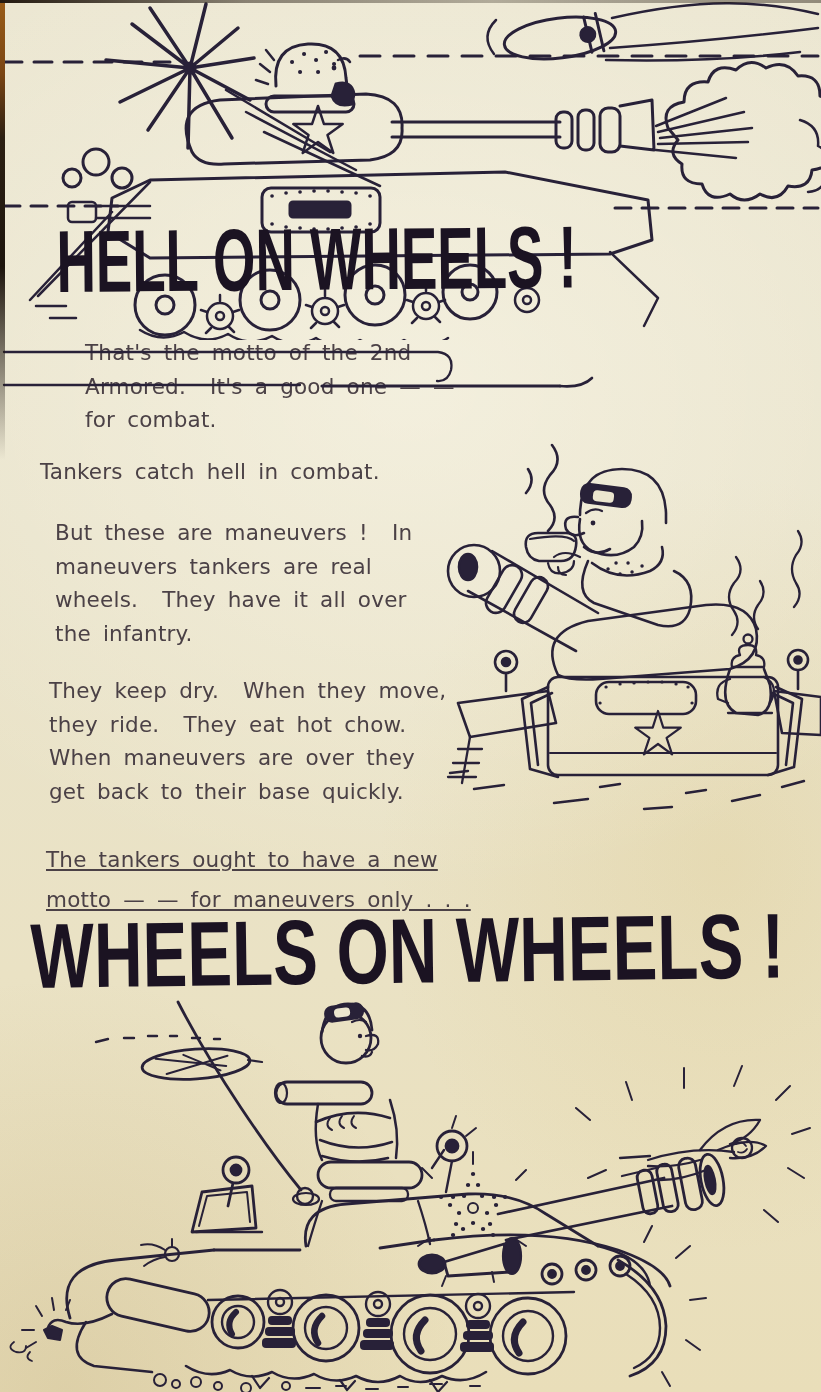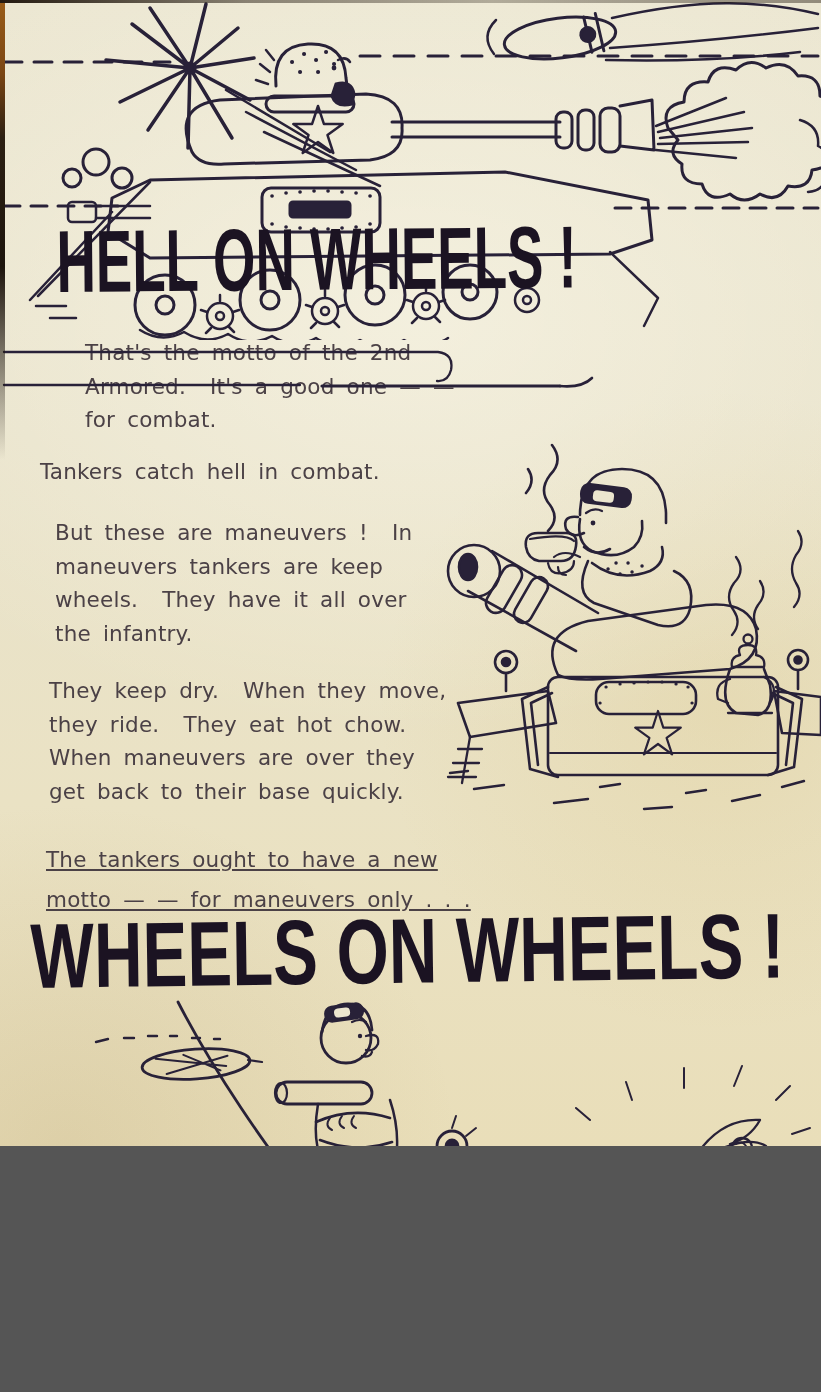--- a/index.html
+++ b/index.html
@@ -1,17 +1,17 @@
 <!DOCTYPE html>
 <html><head>
 <meta charset="utf-8">
 <style>
   html,body{margin:0;padding:0;background:#555;}
   .poster{
-    position:relative;width:821px;height:1146px;overflow:hidden;
+    position:relative;width:821px;height:1392px;overflow:hidden;
     font-family:"DejaVu Sans",sans-serif;
     background:
       radial-gradient(130% 60% at 50% 28%, rgba(255,253,242,.45), rgba(255,253,242,0) 60%),
       radial-gradient(60% 40% at 88% 62%, rgba(210,180,95,.18), rgba(210,180,95,0) 70%),
       radial-gradient(80% 50% at 8% 100%, rgba(140,110,50,.13), rgba(140,110,50,0) 60%),
       linear-gradient(180deg,#ece7d2 0%,#e9e3cb 38%,#eae2c4 70%,#e9deb9 100%);
   }
   .edge-left{position:absolute;left:0;top:0;width:5px;height:460px;z-index:6;
     background:linear-gradient(180deg,#9a5d18 0%,#7a4513 16%,#2c2013 30%,#1d150d 58%,rgba(29,21,13,0) 100%);}
   .edge-top{position:absolute;left:0;top:0;width:100%;height:3px;z-index:6;
@@ -303,21 +303,21 @@
   </svg>
 
   <h1 class="headline h1">HELL ON WHEELS !</h1>
   <h1 class="headline h2">WHEELS ON WHEELS !</h1>
 
   <p class="para p1">That's the motto of the 2nd
 Armored.  It's a good one — —
 for combat.</p>
   <p class="para p2">Tankers catch hell in combat.</p>
   <p class="para p3">But these are maneuvers !  In
-maneuvers tankers are keep
+maneuvers tankers are real
 wheels.  They have it all over
 the infantry.</p>
   <p class="para p4">They keep dry.  When they move,
 they ride.  They eat hot chow.
 When maneuvers are over they
 get back to their base quickly.</p>
   <p class="para p5">The tankers ought to have a new
 motto — — for maneuvers only . . .</p>
 
   <svg class="speedlines" width="821" height="110" viewBox="0 0 821 110">

